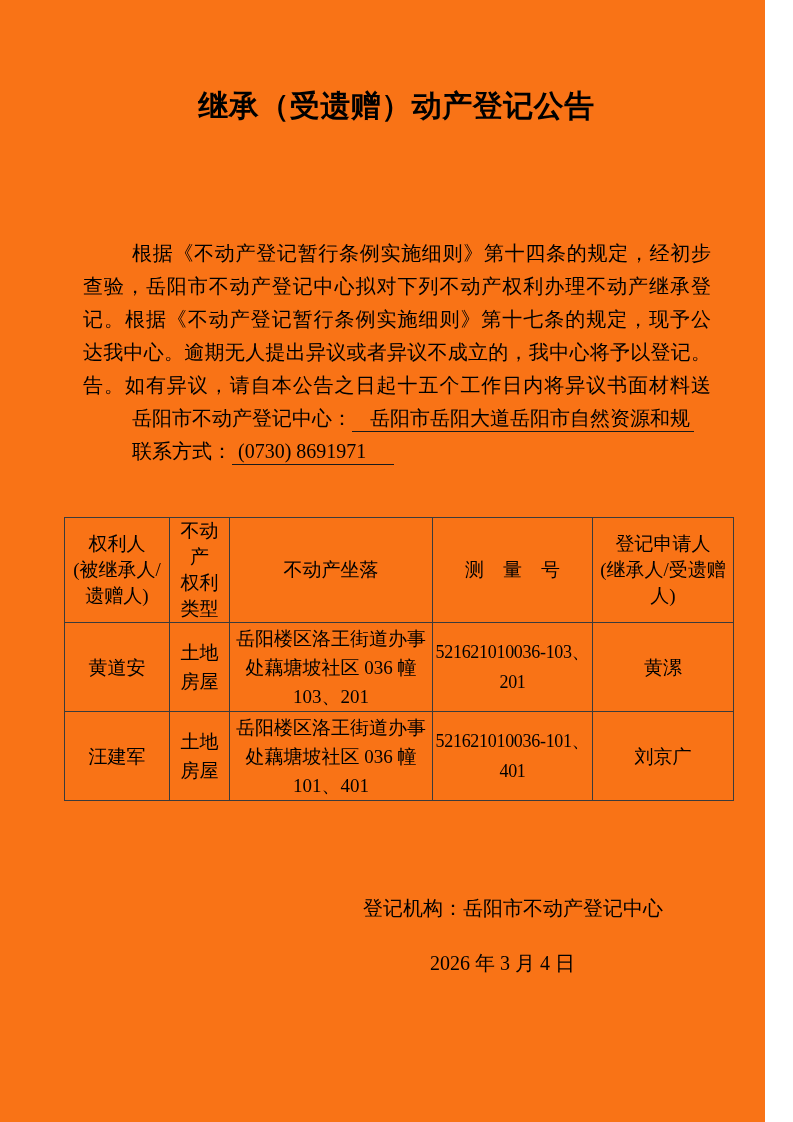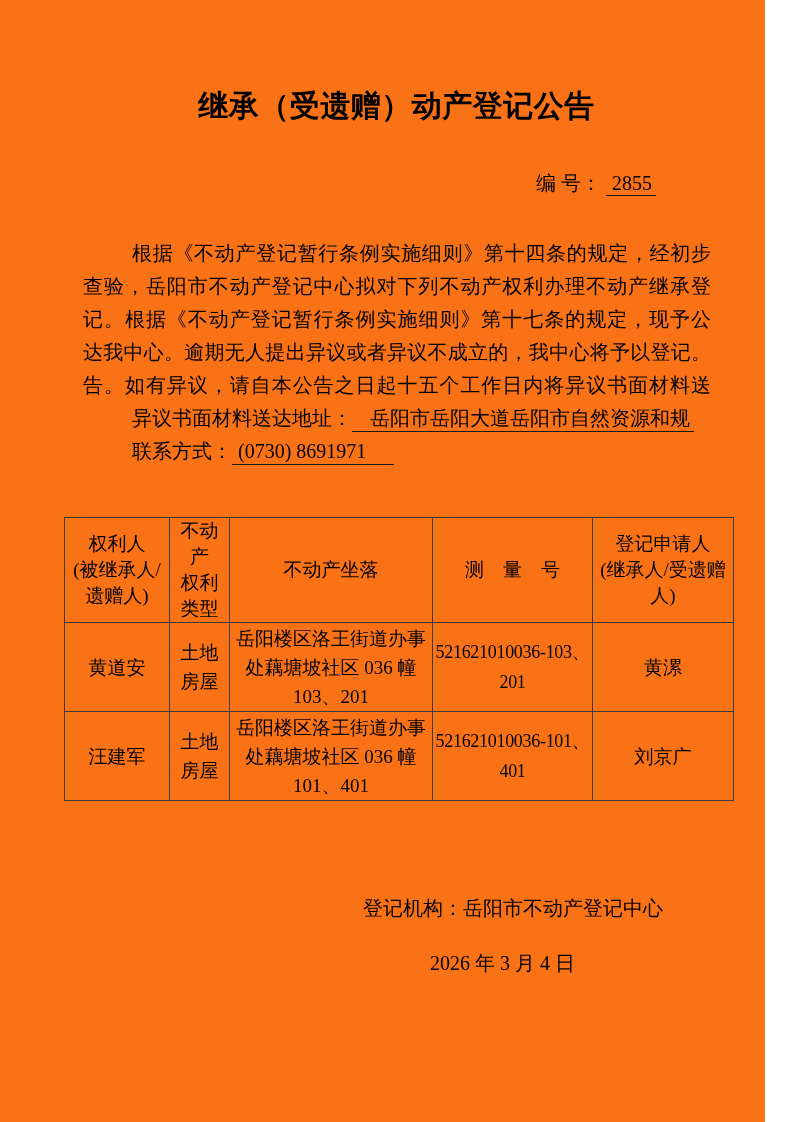--- a/index.html
+++ b/index.html
@@ -83,33 +83,29 @@
     line-height: 30px;
   }
 </style>
 </head>
 <body>
 
 <div class="page">
 
   <div class="title">继承（受遗赠）动产登记公告</div>
 
-  <div class="doc-no">
-    <span>编 号：</span>
-    <span class="u num">2855</span>
-  </div>
 
   <div class="body-text">
     <div class="bl j ind">根据《不动产登记暂行条例实施细则》第十四条的规定，经初步</div>
     <div class="bl j">查验，岳阳市不动产登记中心拟对下列不动产权利办理不动产继承登</div>
     <div class="bl j">记。根据《不动产登记暂行条例实施细则》第十七条的规定，现予公</div>
     <div class="bl j">达我中心。逾期无人提出异议或者异议不成立的，我中心将予以登记。</div>
     <div class="bl j">告。如有异议，请自本公告之日起十五个工作日内将异议书面材料送</div>
     <div class="bl ind">
-      <span>异议书面材料送达地址：</span><span class="u addr1">岳阳市岳阳大道岳阳市自然资源和规</span>
+      <span>岳阳市不动产登记中心：</span><span class="u addr1">岳阳市岳阳大道岳阳市自然资源和规</span>
     </div>
     <div class="bl ind">
       <span>联系方式：</span><span class="u phone">(0730) 8691971</span>
     </div>
   </div>
 
   <table class="reg">
     <colgroup>
       <col style="width:105px">
       <col style="width:60px">

